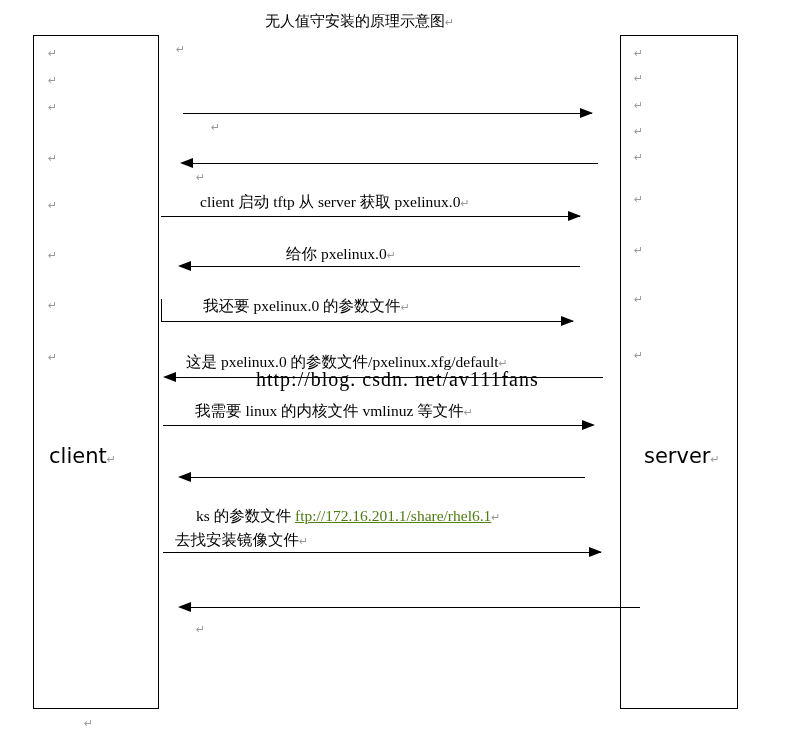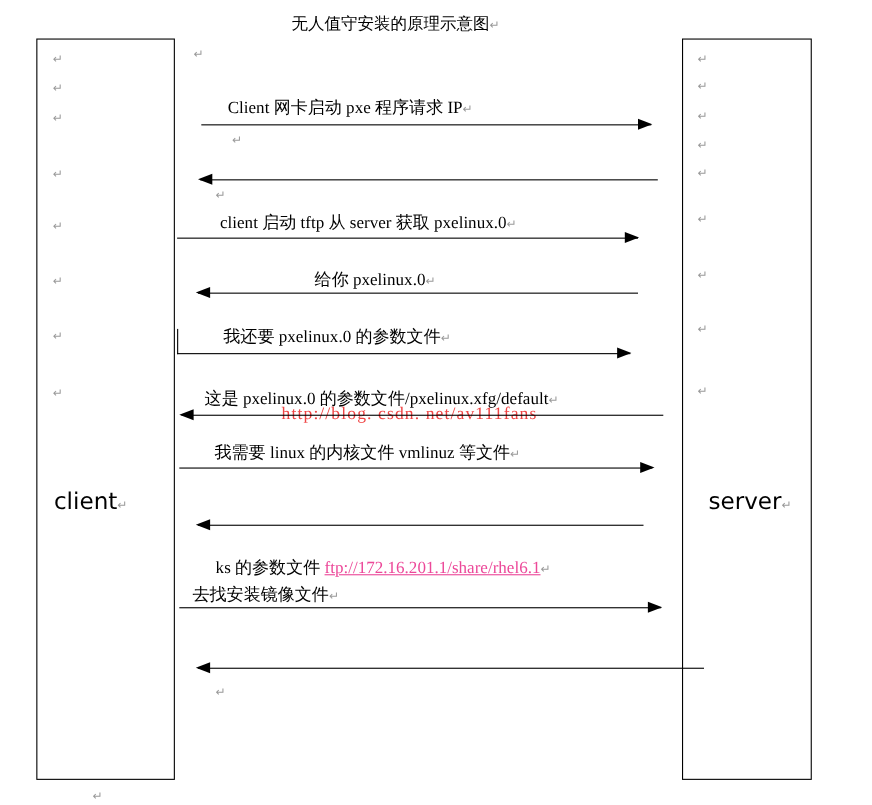--- a/index.html
+++ b/index.html
@@ -79,31 +79,31 @@
   .arrowhead-left  { border-right: 13px solid #000000; }
 
   .msg-label {
     position: absolute;
     font-family: "Liberation Serif", "DejaVu Serif", serif;
     font-size: 15.5px;
     color: #000000;
     white-space: nowrap;
   }
   .msg-label .lnk {
-    color: #ec4899;
+    color: #4d7c0f;
     text-decoration: underline;
   }
 
   
   .watermark {
     position: absolute;
     font-family: "Liberation Serif", "DejaVu Serif", serif;
-    font-size: 16px;
+    font-size: 20px;
     letter-spacing: 1px;
-    color: #ef4444;
+    color: #000000;
     white-space: nowrap;
     user-select: none;
   }
 </style>
 </head>
 <body>
 
 <div id="canvas">
 
   <div class="diagram-title" style="left:265px; top:12px;"><span>无人值守安装的原理示意图</span><span class="ret">↵</span></div>
@@ -135,21 +135,20 @@
   <div class="pilcrow" style="left:634px; top:194px;">↵</div>
   <div class="pilcrow" style="left:634px; top:245px;">↵</div>
   <div class="pilcrow" style="left:634px; top:294px;">↵</div>
   <div class="pilcrow" style="left:634px; top:350px;">↵</div>
 
   <div class="pilcrow" style="left:176px; top:44px;">↵</div>
   <div class="pilcrow" style="left:211px; top:122px;">↵</div>
   <div class="pilcrow" style="left:196px; top:172px;">↵</div>
   <div class="pilcrow" style="left:196px; top:624px;">↵</div>
 
-  <div class="msg-label" style="left:207px; top:88px;"><span>Client 网卡启动 pxe 程序请求 IP</span><span class="ret">↵</span></div>
   <div class="msg-line" style="left:183px; top:113px; width:409px;"></div>
   <div class="arrowhead-right" style="left:580px; top:108px;"></div>
 
   <div class="msg-line" style="left:182px; top:163px; width:416px;"></div>
   <div class="arrowhead-left" style="left:180px; top:158px;"></div>
 
   <div class="msg-label" style="left:200px; top:192px;text-align:center;"><span>client 启动 tftp 从 server 获取 pxelinux.0</span><span class="ret">↵</span></div>
   <div class="msg-line" style="left:161px; top:216px; width:419px;"></div>
   <div class="arrowhead-right" style="left:568px; top:211px;"></div>
 

